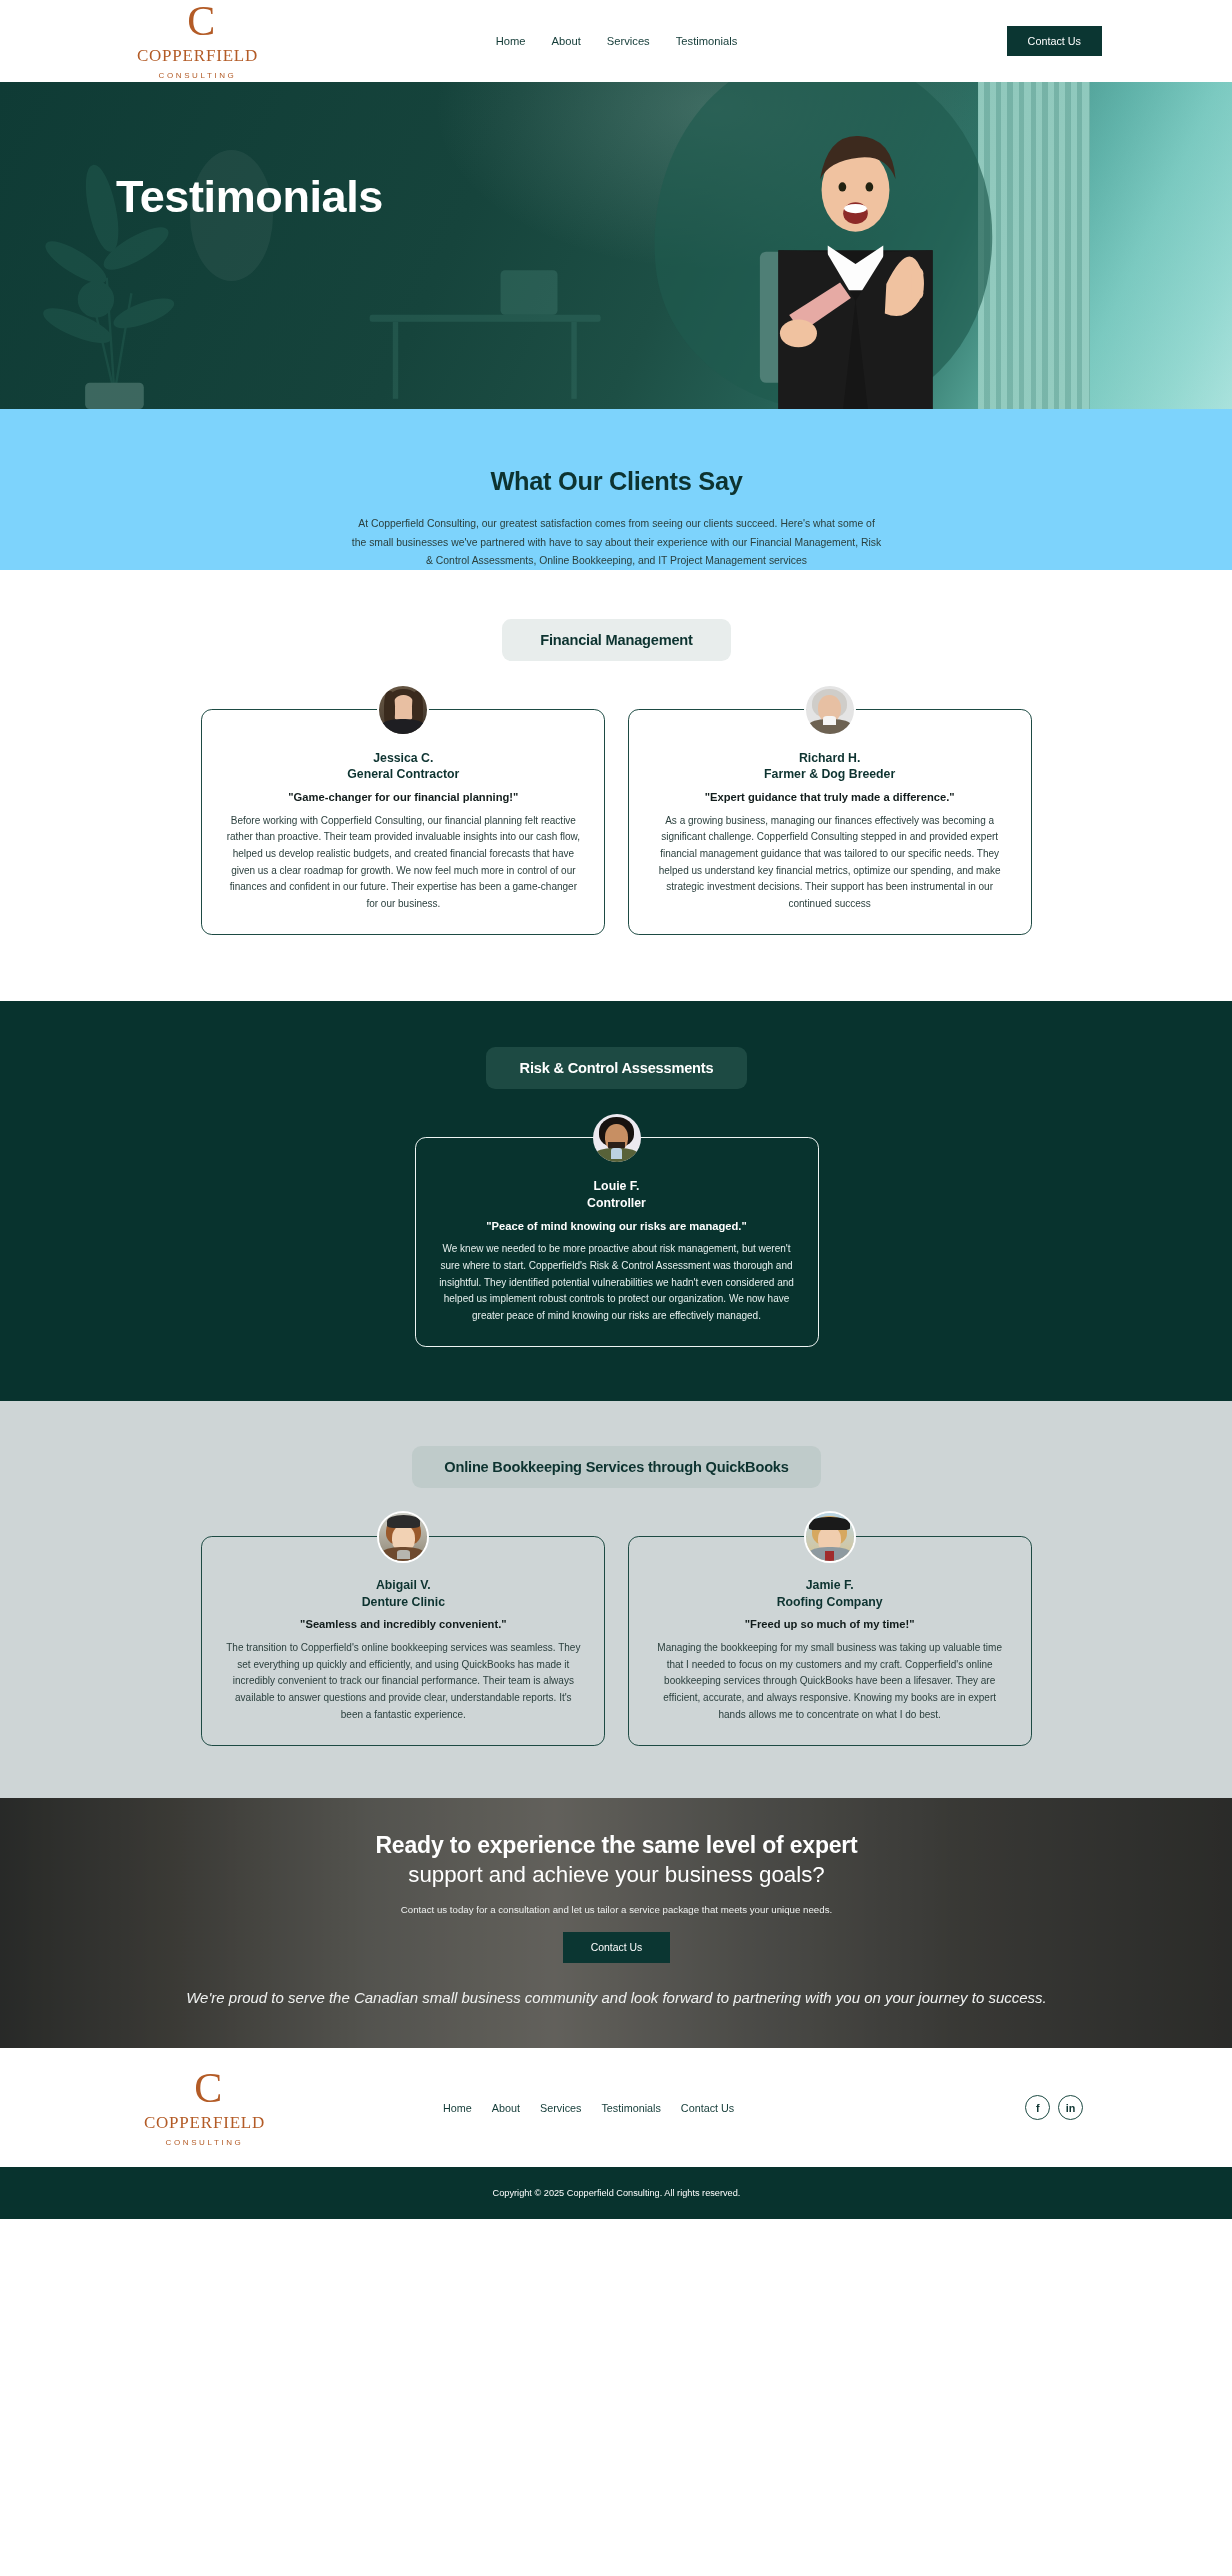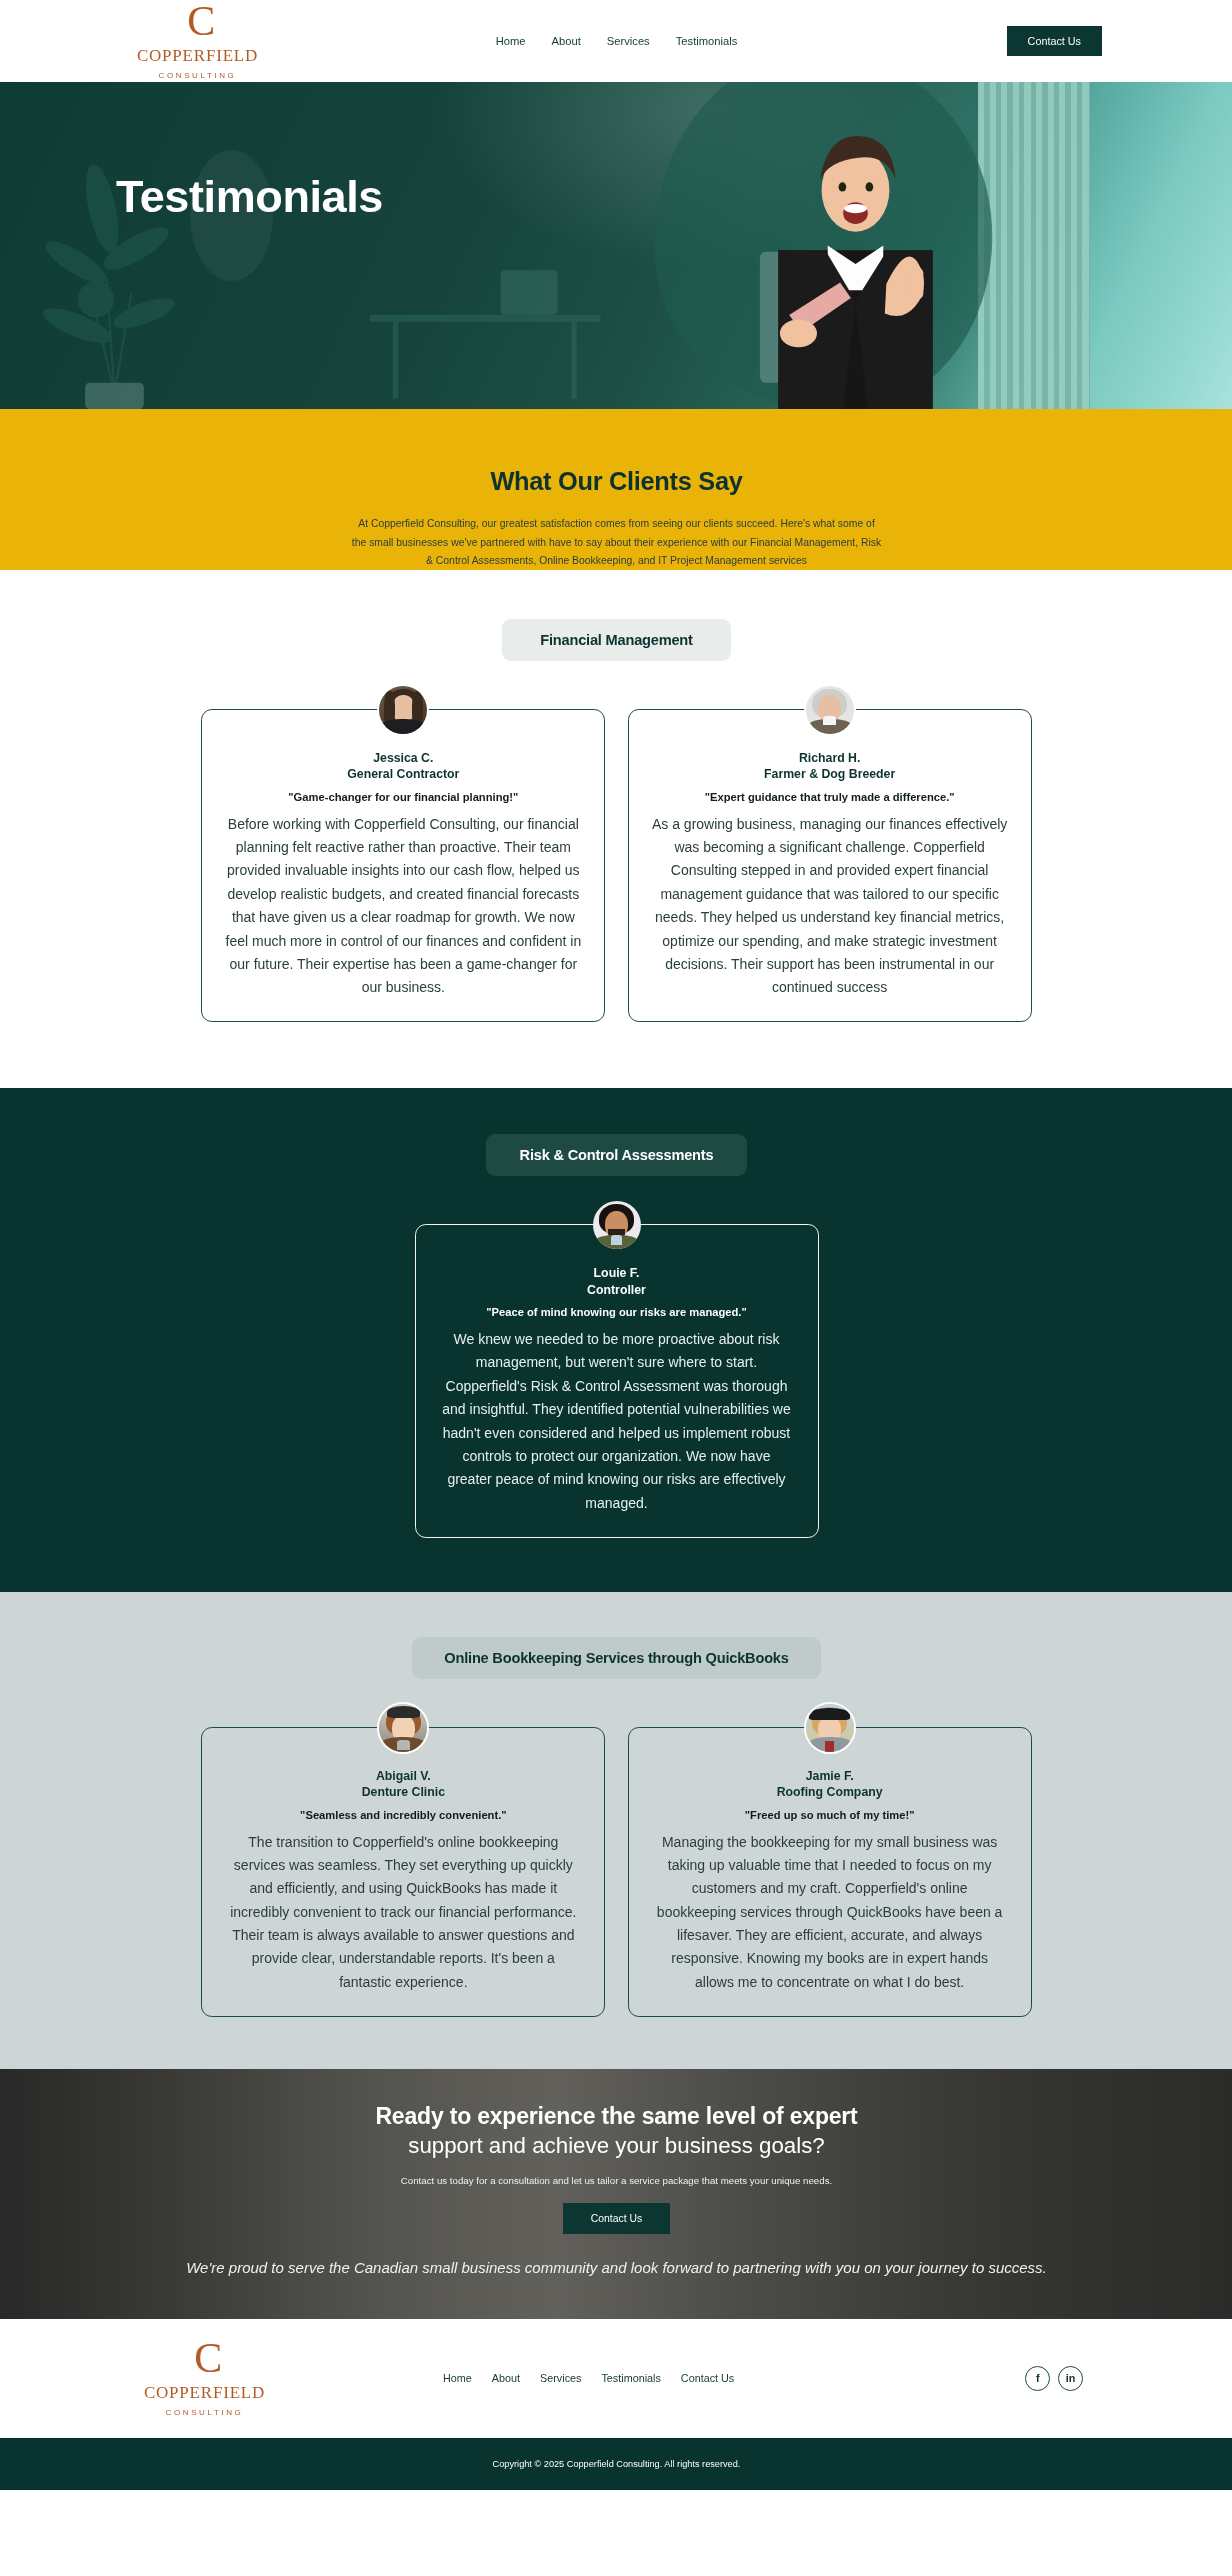--- a/index.html
+++ b/index.html
@@ -143,21 +143,21 @@
     font-size: 45px;
     font-weight: bold;
     color: #ffffff;
     letter-spacing: -0.4px;
     font-family: "Liberation Sans", sans-serif;
     z-index: 5;
   }
 
   
   .intro {
-    background: #eab308;
+    background: #7dd3fc;
     padding: 57px 0 0 0;
     text-align: center;
   }
   .intro-h1 {
     font-size: 25.4px;
     font-weight: bold;
     color: #0d3330;
     line-height: 1.22;
     letter-spacing: -0.3px;
   }
@@ -240,21 +240,21 @@
     line-height: 1.35;
   }
   .t-quote {
     font-size: 11.2px;
     font-weight: bold;
     color: #111c1b;
     margin-top: 7px;
     line-height: 1.4;
   }
   .t-body {
-    font-size: 14px;
+    font-size: 10px;
     line-height: 1.67;
     color: #2a3f3d;
     margin-top: 7px;
   }
   
   .section-dark .t-card { border-color: #eef5f3; }
   .section-dark .t-name,
   .section-dark .t-role,
   .section-dark .t-quote { color: #ffffff; }
   .section-dark .t-body { color: #e7f0ee; }

